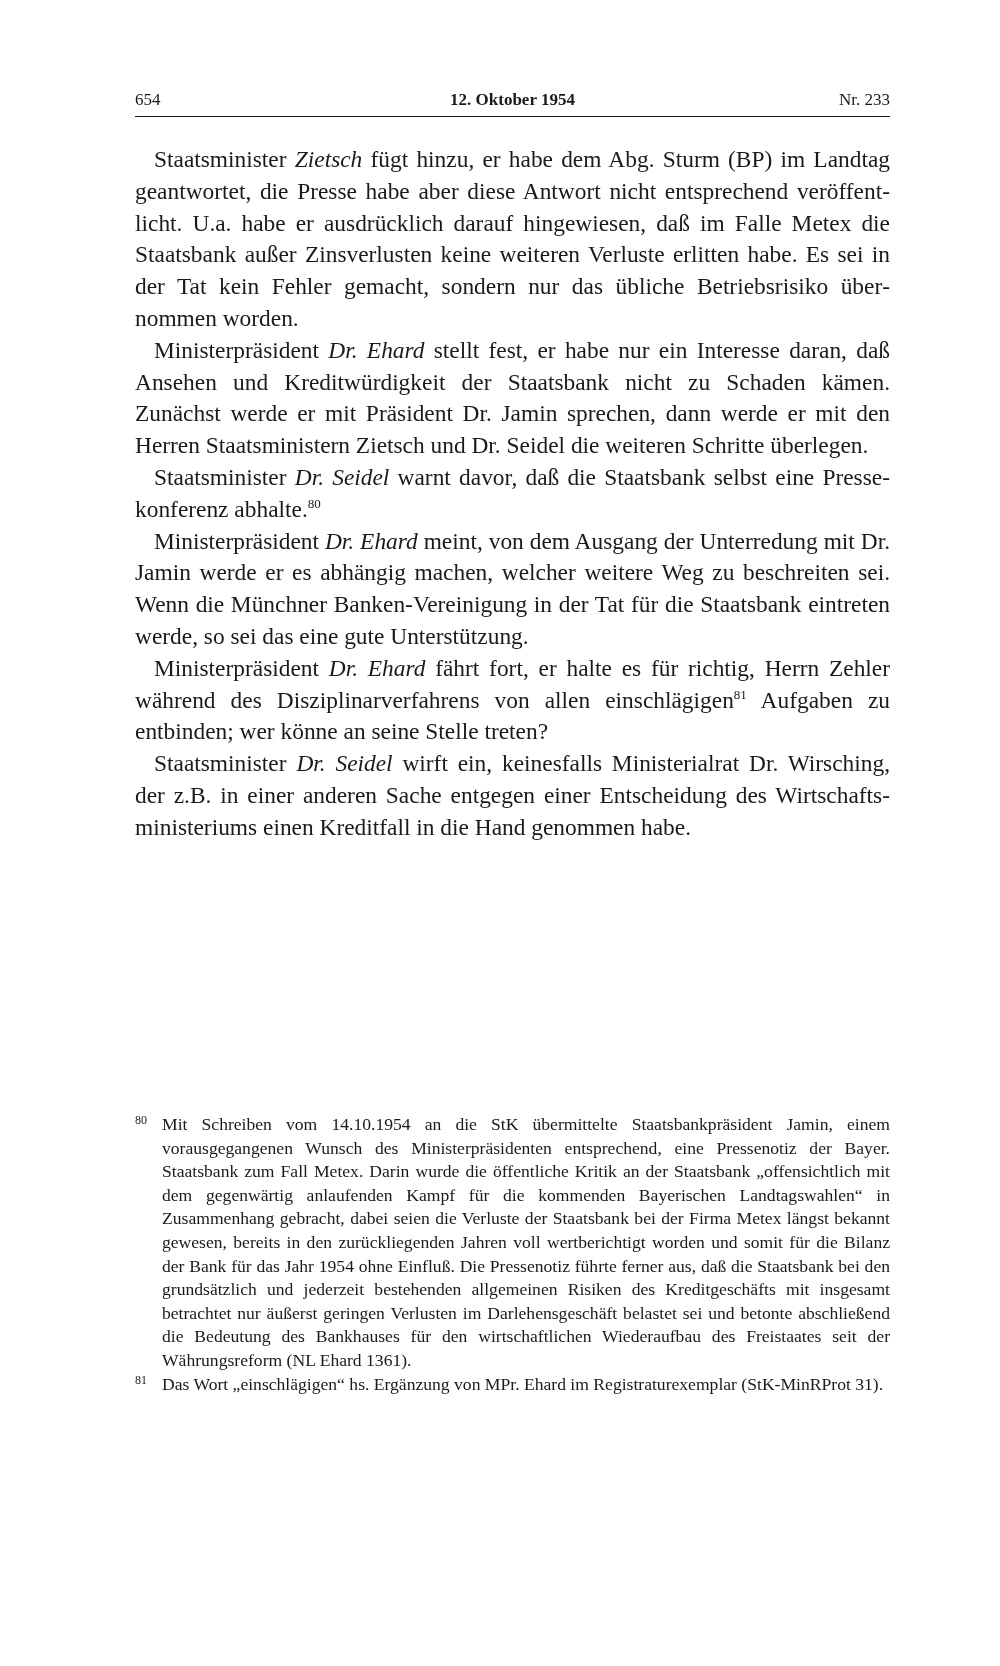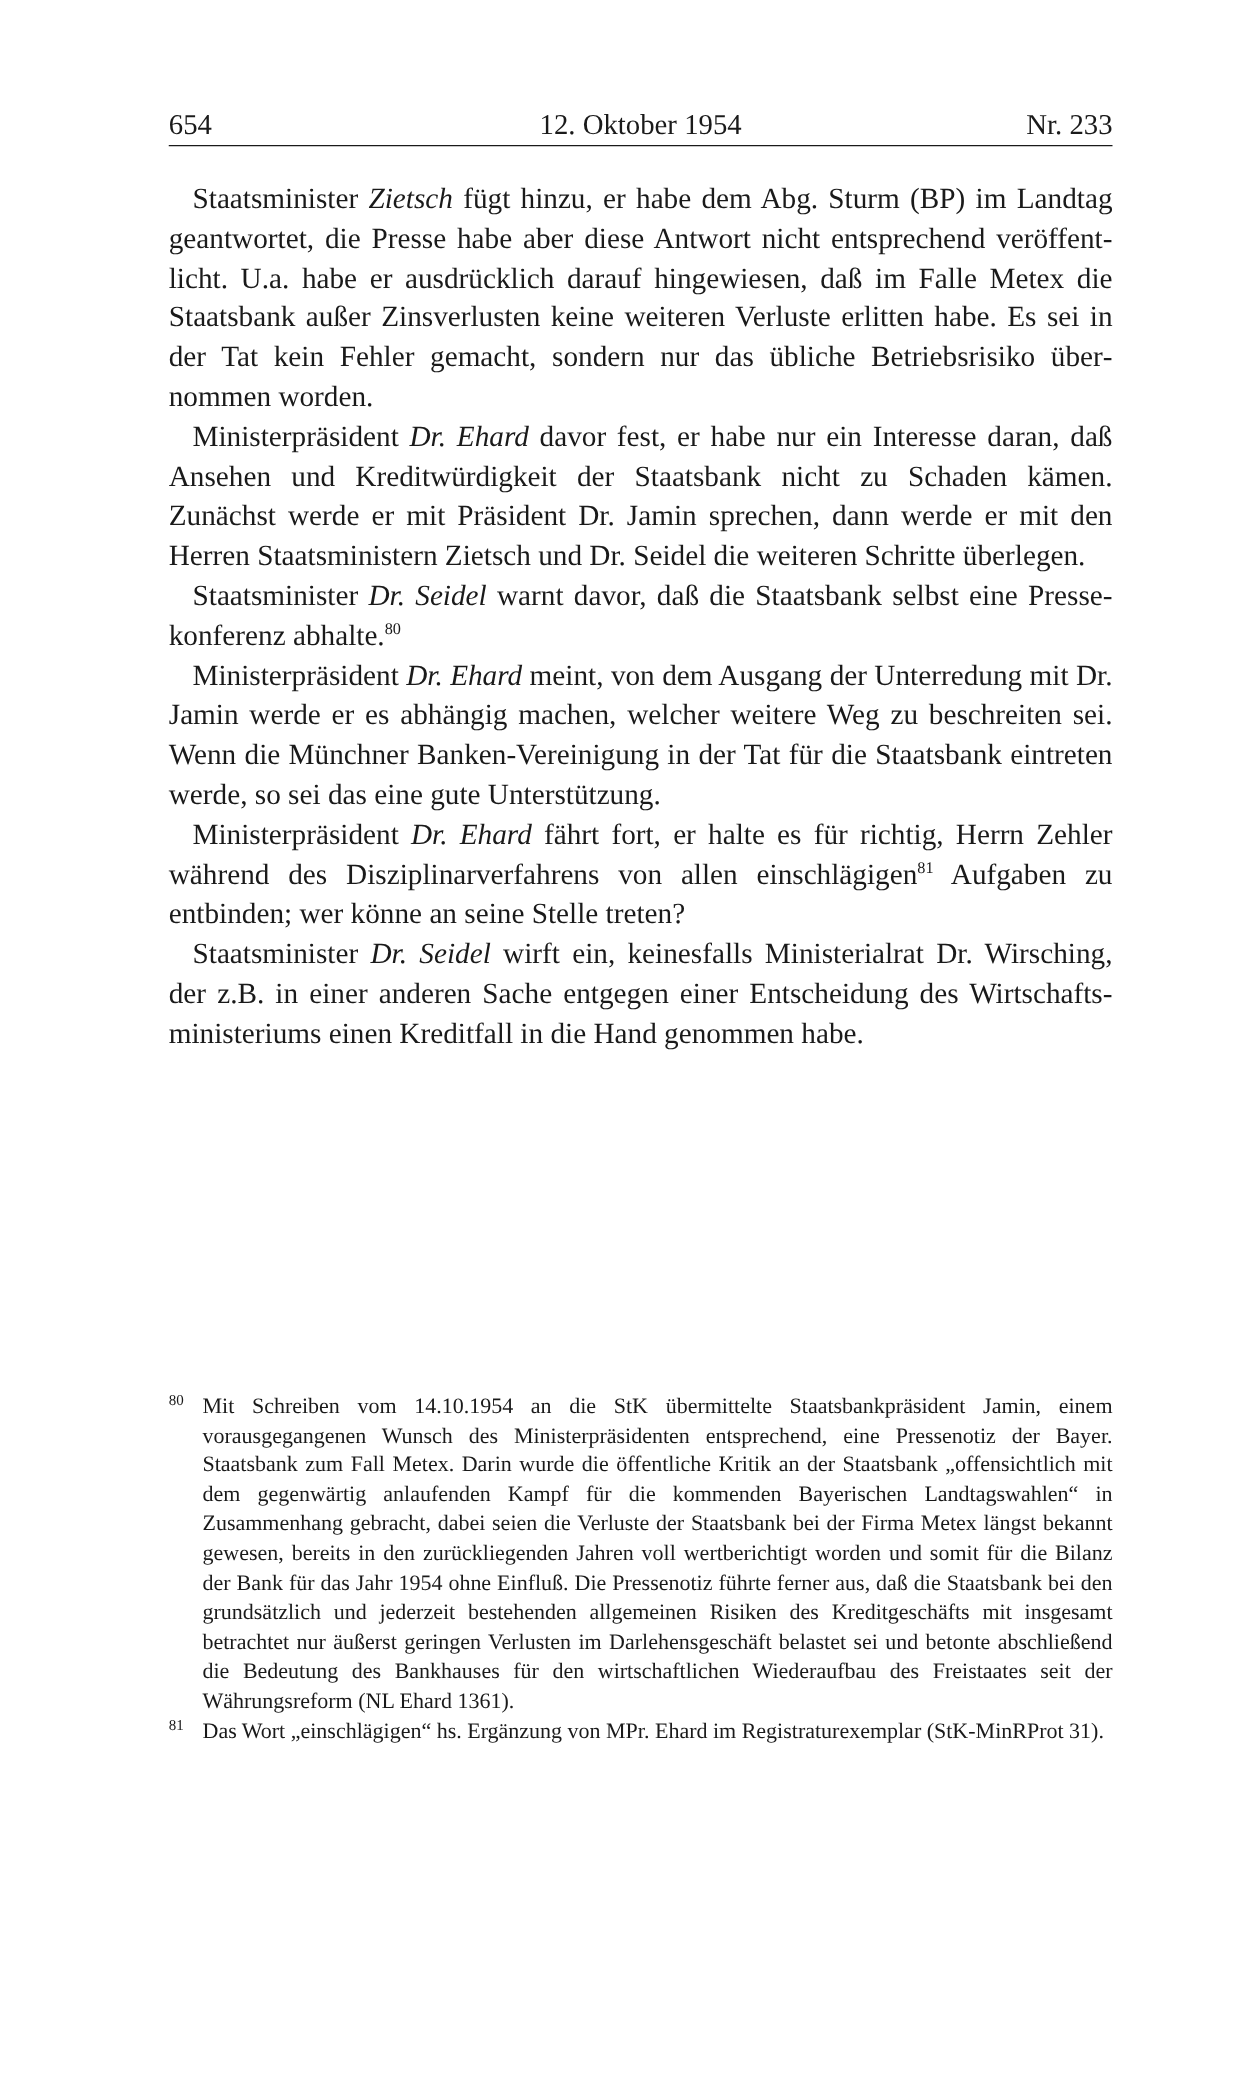--- a/index.html
+++ b/index.html
@@ -20,26 +20,26 @@
       left: 135px;
       top: 0;
       width: 755px;
     }
     .running-head {
       position: absolute;
       top: 86px;
       left: 0;
       width: 755px;
       height: 30px;
-      font-size: 23px;
+      font-size: 17px;
       line-height: 28px;
       border-bottom: 1.3px solid #1a1a1a;
     }
     .running-head .pnum { position: absolute; left: 0; top: 0; }
-    .running-head .date { position: absolute; left: 0; right: 0; top: 0; text-align: center; }
+    .running-head .date { position: absolute; left: 0; right: 0; top: 0; text-align: center; font-weight: bold; }
     .running-head .docnr { position: absolute; right: 0; top: 0; text-align: center; }
 
     .body-text {
       position: absolute;
       top: 144px;
       left: 0;
       width: 755px;
       font-size: 23.4px;
       line-height: 31.8px;
       text-align: justify;
@@ -86,21 +86,21 @@
   <div class="running-head">
     <span class="pnum">654</span>
     <span class="date">12. Oktober 1954</span>
     <span class="docnr">Nr. 233</span>
   </div>
 
   <div class="body-text">
 
     <p><span>Staatsminister </span><em>Zietsch</em><span> fügt hinzu, er habe dem Abg. Sturm (BP) im Landtag geantwortet, die Presse habe aber diese Antwort nicht entsprechend veröffent­licht. U.a. habe er ausdrücklich darauf hingewiesen, daß im Falle Metex die Staatsbank außer Zinsverlusten keine weiteren Verluste erlitten habe. Es sei in der Tat kein Fehler gemacht, sondern nur das übliche Betriebsrisiko über­nommen worden.</span></p>
 
-    <p><span>Ministerpräsident </span><em>Dr. Ehard</em><span> davor fest, er habe nur ein Interesse daran, daß Ansehen und Kreditwürdigkeit der Staatsbank nicht zu Schaden kämen. Zunächst werde er mit Präsident Dr. Jamin sprechen, dann werde er mit den Herren Staatsministern Zietsch und Dr. Seidel die weiteren Schritte überlegen.</span></p>
+    <p><span>Ministerpräsident </span><em>Dr. Ehard</em><span> stellt fest, er habe nur ein Interesse daran, daß Ansehen und Kreditwürdigkeit der Staatsbank nicht zu Schaden kämen. Zunächst werde er mit Präsident Dr. Jamin sprechen, dann werde er mit den Herren Staatsministern Zietsch und Dr. Seidel die weiteren Schritte überlegen.</span></p>
 
     <p><span>Staatsminister </span><em>Dr. Seidel</em><span> warnt davor, daß die Staatsbank selbst eine Presse­konferenz abhalte.</span><sup class="fnref">80</sup></p>
 
     <p><span>Ministerpräsident </span><em>Dr. Ehard</em><span> meint, von dem Ausgang der Unterredung mit Dr. Jamin werde er es abhängig machen, welcher weitere Weg zu beschreiten sei. Wenn die Münchner Banken-Vereinigung in der Tat für die Staatsbank eintreten werde, so sei das eine gute Unterstützung.</span></p>
 
 
 
     <p><span>Ministerpräsident </span><em>Dr. Ehard</em><span> fährt fort, er halte es für richtig, Herrn Zehler während des Disziplinarverfahrens von allen einschlägigen</span><sup class="fnref">81</sup><span> Aufgaben zu entbinden; wer könne an seine Stelle treten?</span></p>
 
     <p><span>Staatsminister </span><em>Dr. Seidel</em><span> wirft ein, keinesfalls Ministerialrat Dr. Wirsching, der z.B. in einer anderen Sache entgegen einer Entscheidung des Wirtschafts­ministeriums einen Kreditfall in die Hand genommen habe.</span></p>

